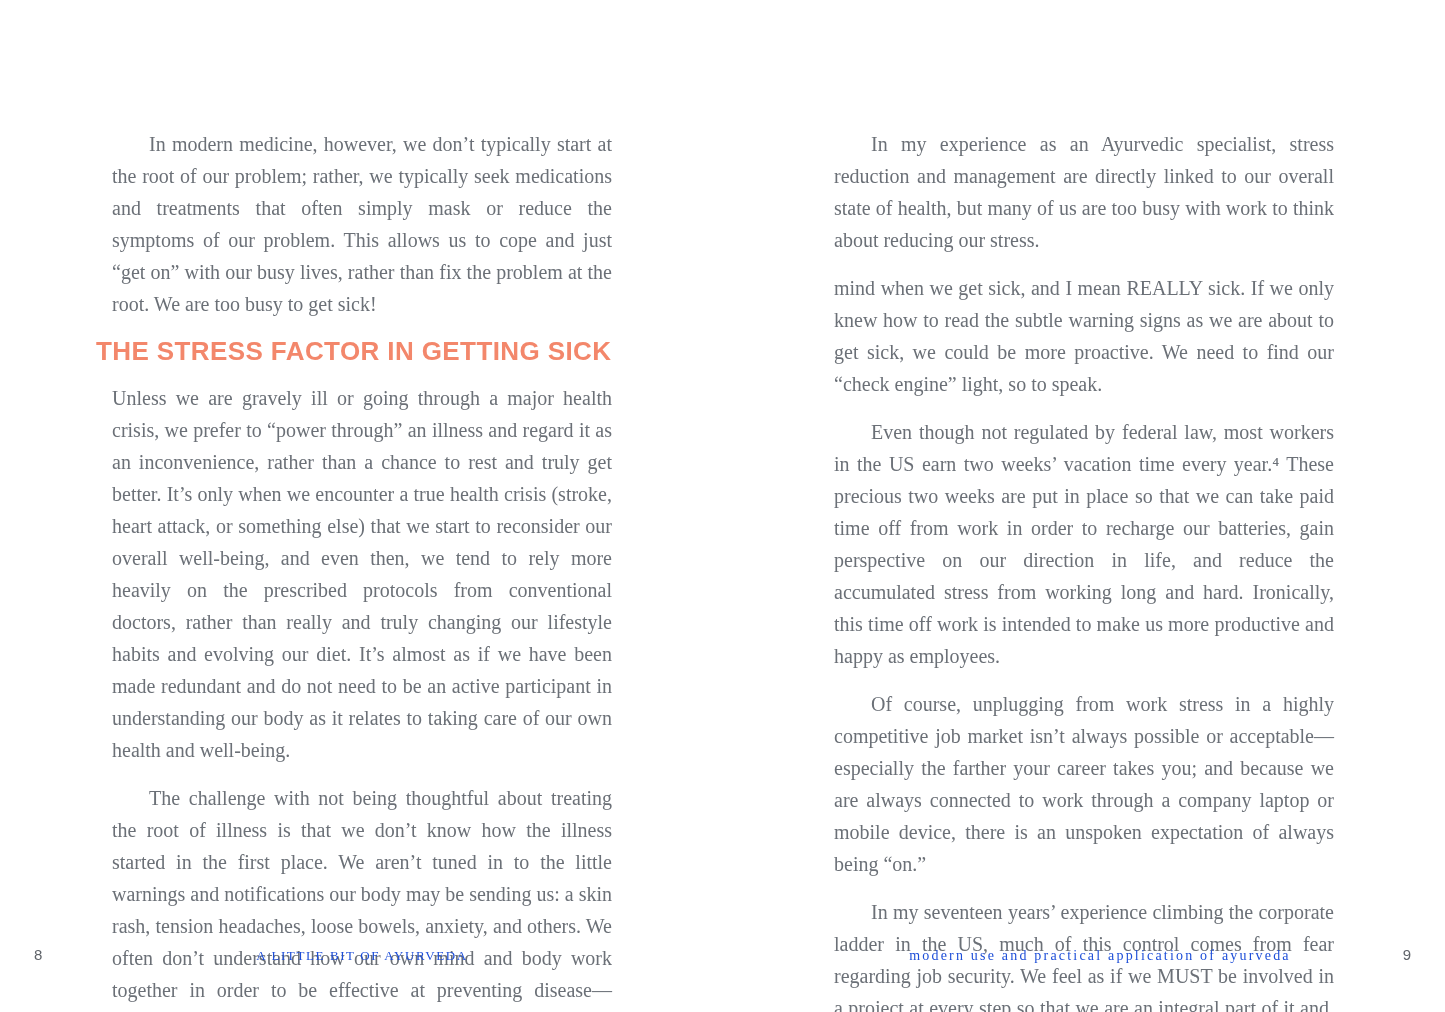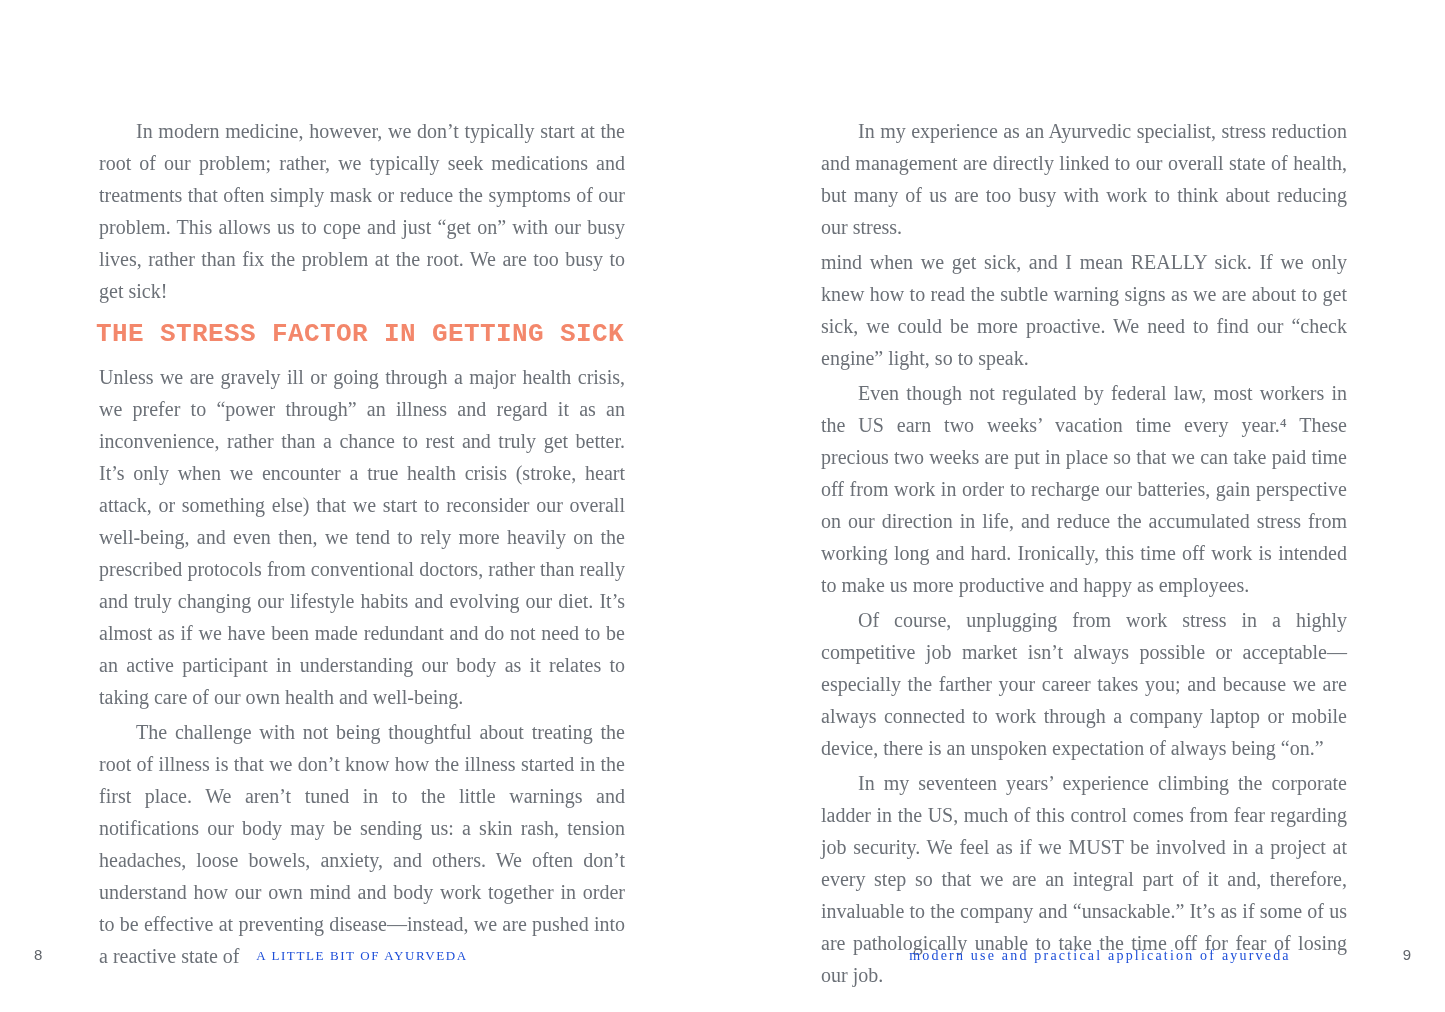--- a/index.html
+++ b/index.html
@@ -12,33 +12,33 @@
     font-family: "Liberation Serif", serif;
   }
   .text-col {
     position: absolute;
     top: 112px;
     width: 532px;
   }
   .col-left  { left: 96px; }
   .col-right { left: 818px; }
   .body-para {
-    margin: 3px;
+    margin: 16px;
     font-family: "Liberation Serif", serif;
     font-size: 20px;
     line-height: 32px;
     color: #6b7077;
     text-align: justify;
     hyphens: auto;
     -webkit-hyphens: auto;
   }
   .indent { text-indent: 37px; }
   .section-heading {
     margin: 12px 0 12px 0;
-    font-family: Liberation Mono, monospace;
+    font-family: Liberation Sans, sans-serif;
     font-weight: 800;
     font-size: 26px;
     line-height: 30px;
     letter-spacing: 0.4px;
     color: #f3876b;
     white-space: nowrap;
   }
   .running-head {
     position: absolute;
     top: 948px;

